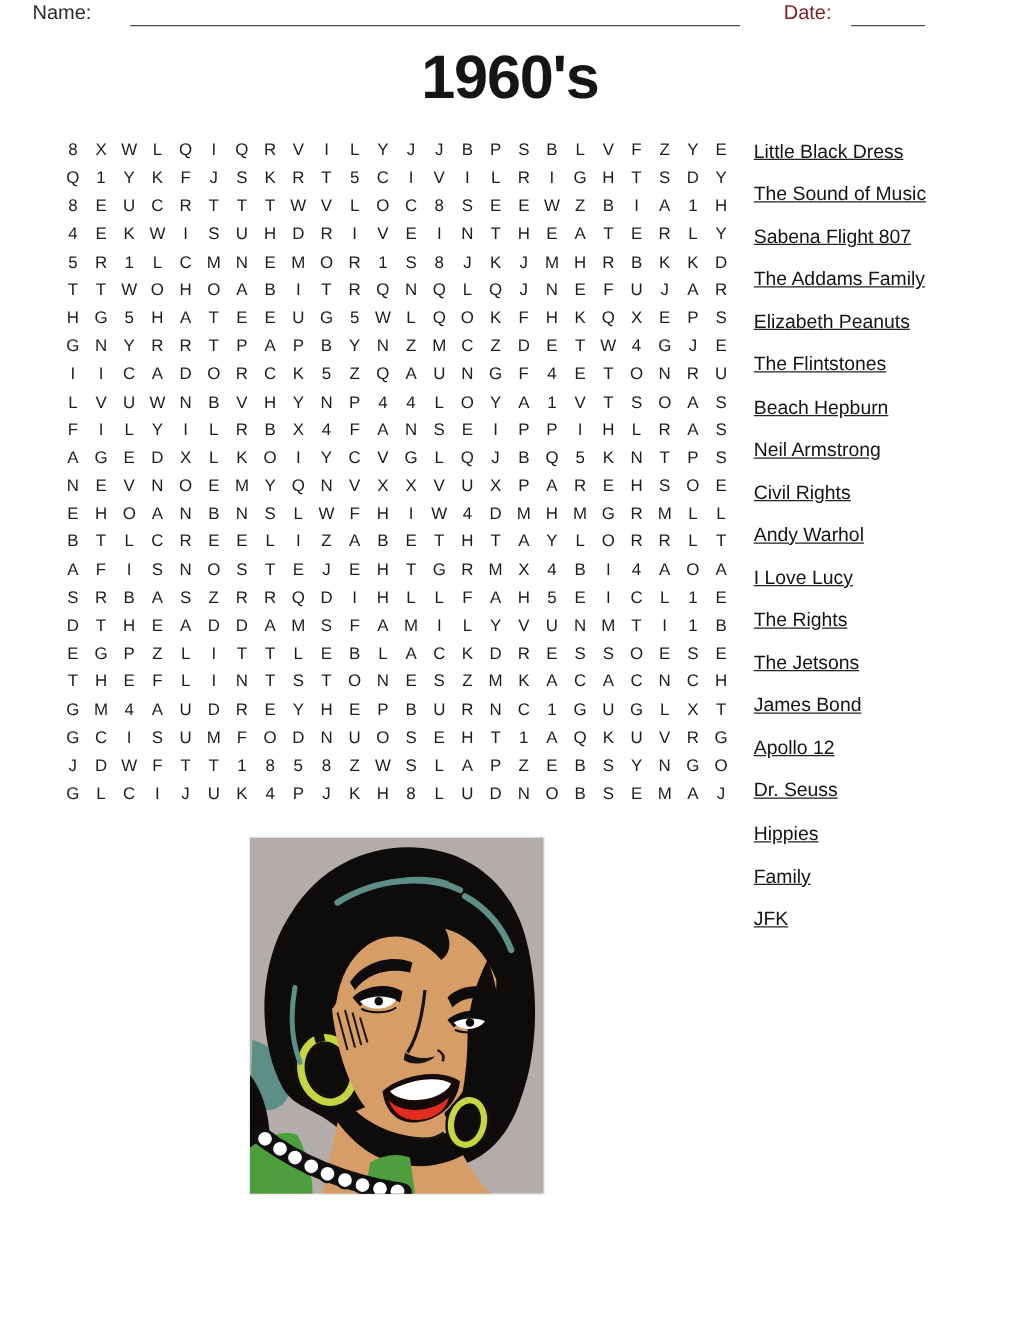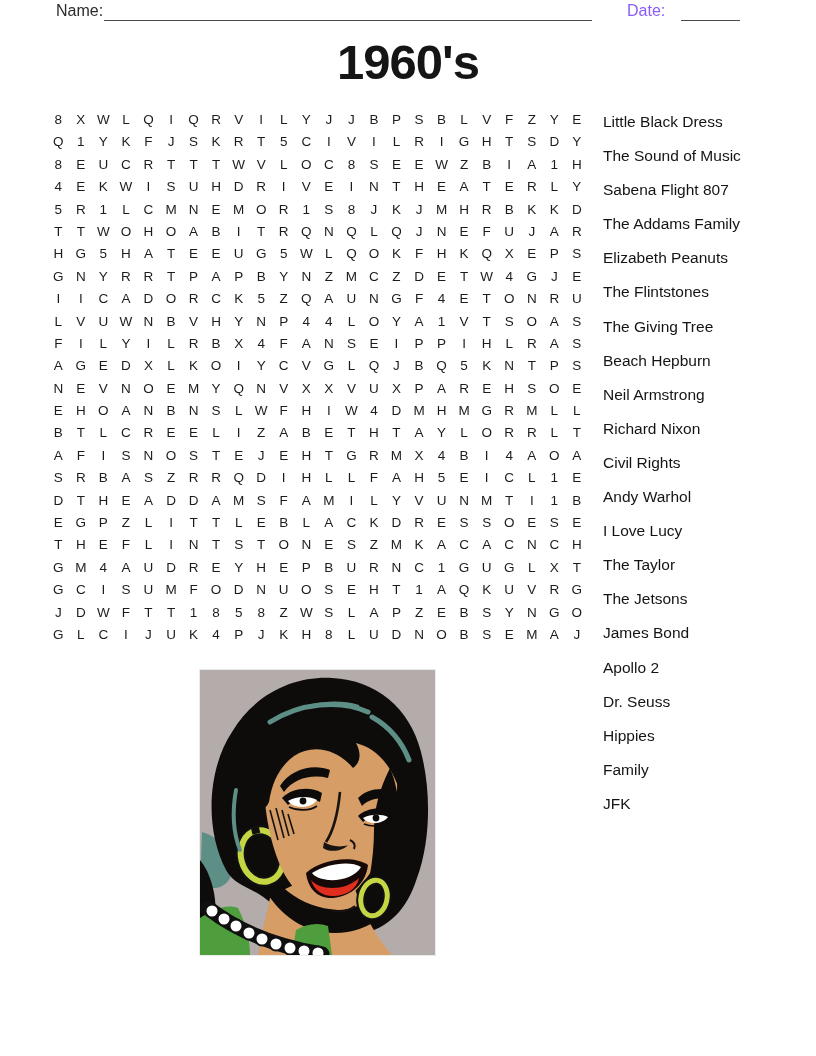--- a/index.html
+++ b/index.html
@@ -8,31 +8,31 @@
     background: #ffffff;
     font-family: "Liberation Sans", "DejaVu Sans", sans-serif;
     color: #222;
     position: relative;
     overflow: hidden;
   }
   .page { position: absolute; inset: 0; }
 
   
   .name-label {
-    position: absolute; left: 56px; top: 2px;
+    position: absolute; left: 26px; top: 2px;
     font-size: 16px; color: #2b2b2b;
   }
   .name-line {
     position: absolute; left: 104px; top: 2px;
     width: 488px; height: 18px;
     border-bottom: 1.5px solid #4a4a4a;
   }
   .date-label {
     position: absolute; left: 627px; top: 2px;
-    font-size: 16px; color: #8b5cf6;
+    font-size: 16px; color: #7f1d1d;
   }
   .date-line {
     position: absolute; left: 681px; top: 2px;
     width: 59px; height: 18px;
     border-bottom: 1.5px solid #4a4a4a;
   }
 
   
   .title {
     position: absolute; left: 0; top: 34px; width: 816px;
@@ -54,20 +54,21 @@
     line-height: 22.4px;
     text-align: center;
     color: #1c1c1c;
   }
 
   
   .words {
     position: absolute; left: 603px; top: 105px;
     margin: 0; padding: 0;
     list-style: none;
+    text-decoration: underline;
   }
   .words li {
     height: 34.1px;
     line-height: 34.1px;
     font-size: 15.5px;
     color: #141414;
     white-space: nowrap;
   }
 
   
@@ -669,31 +670,29 @@
       <div class="cell">J</div>
     </div>
 
   <ul class="words">
       <li>Little Black Dress</li>
       <li>The Sound of Music</li>
       <li>Sabena Flight 807</li>
       <li>The Addams Family</li>
       <li>Elizabeth Peanuts</li>
       <li>The Flintstones</li>
-      <li>The Giving Tree</li>
       <li>Beach Hepburn</li>
       <li>Neil Armstrong</li>
-      <li>Richard Nixon</li>
       <li>Civil Rights</li>
       <li>Andy Warhol</li>
       <li>I Love Lucy</li>
-      <li>The Taylor</li>
+      <li>The Rights</li>
       <li>The Jetsons</li>
       <li>James Bond</li>
-      <li>Apollo 2</li>
+      <li>Apollo 12</li>
       <li>Dr. Seuss</li>
       <li>Hippies</li>
       <li>Family</li>
       <li>JFK</li>
     </ul>
 
   <div class="illo">
     <svg width="235" height="285" viewBox="0 0 235 285" xmlns="http://www.w3.org/2000/svg">
 
       <rect x="0" y="0" width="235" height="285" fill="var(--c-background)"></rect>

